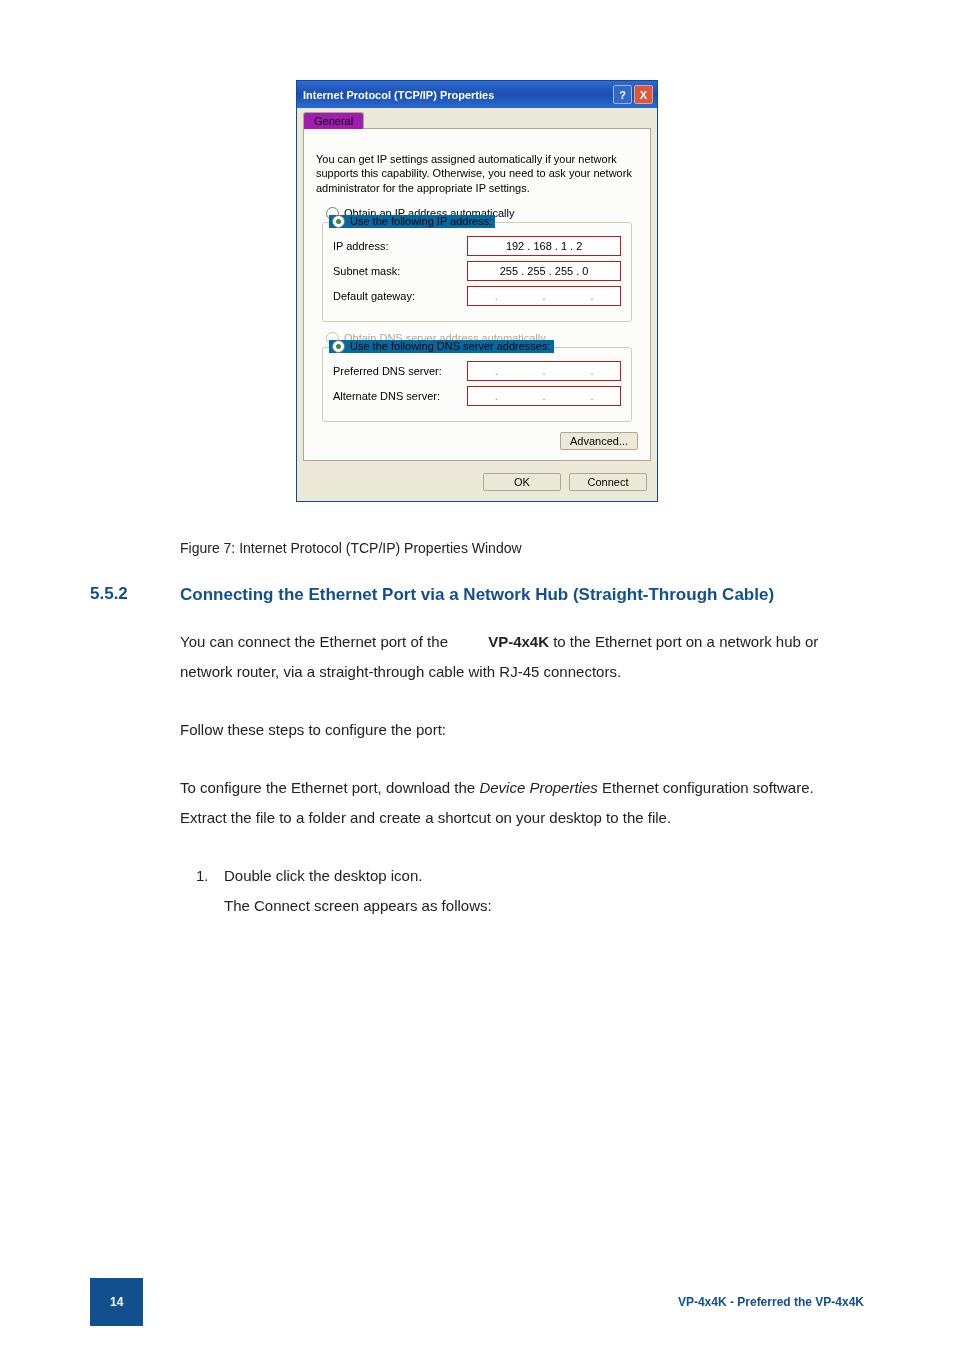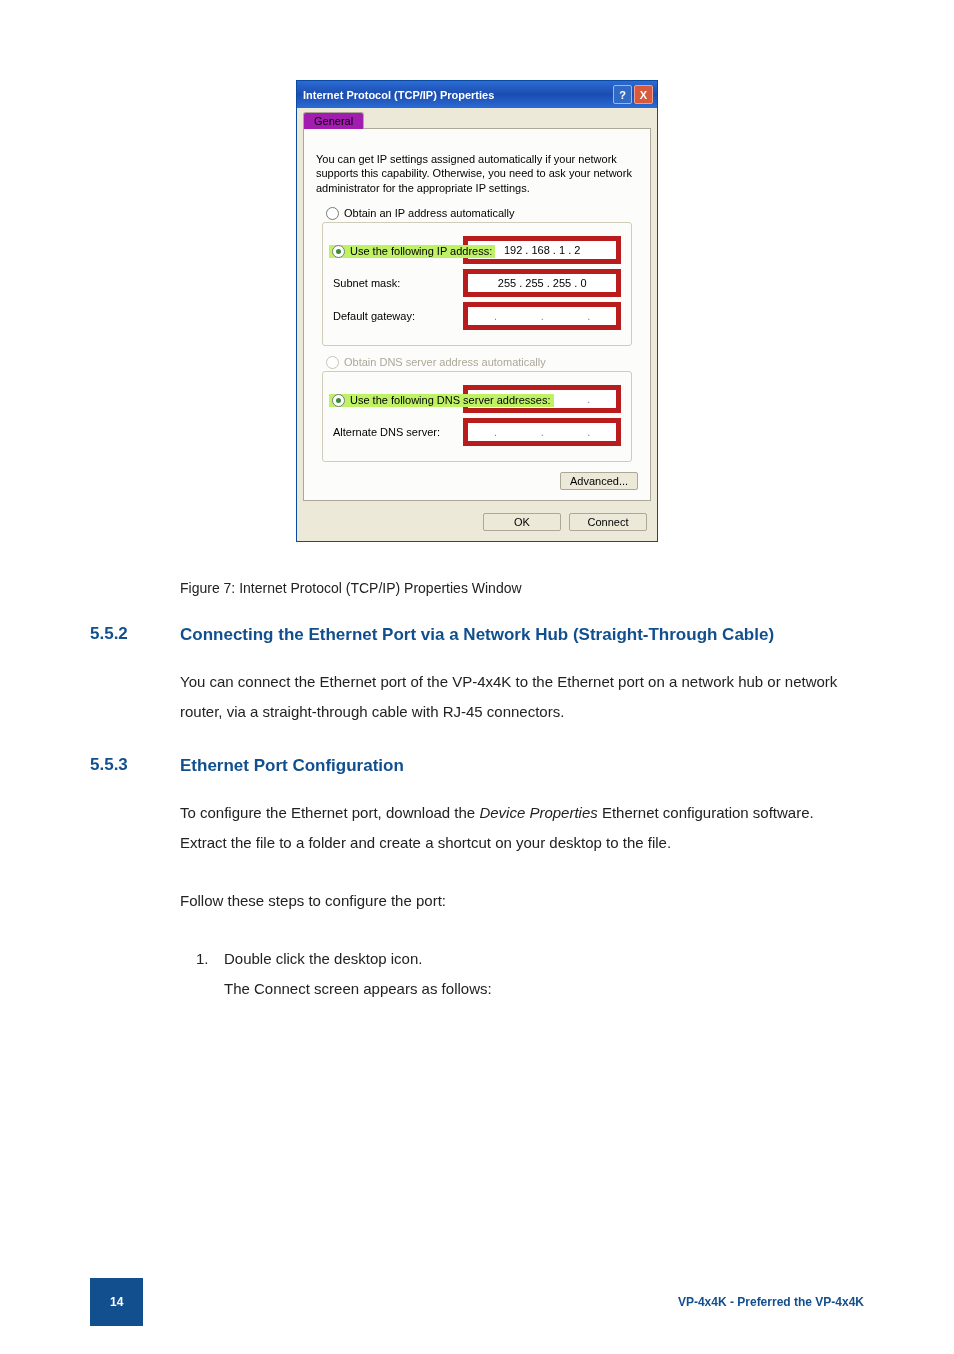--- a/index.html
+++ b/index.html
@@ -96,35 +96,34 @@
     border: 1px solid #d0ccba;
     border-radius: 3px;
     margin: 2px 6px 10px 6px;
     padding: 8px 10px 10px 10px;
     position: relative;
   }
   .groupbox .legend {
     position: absolute;
     top: -8px;
     left: 6px;
-    background: #bef264;
+    background: #0369a1;
     padding: 0 3px;
-    margin-top: 30px;
   }
   .form-row {
     display: flex;
     align-items: center;
     margin: 5px 0;
   }
   .form-label {
     width: 140px;
     font-size: 11px;
   }
   .ip-input {
-    border: 5px solid #b91c1c;
+    border: 1px solid #b91c1c;
     background: #fff;
     height: 18px;
     width: 150px;
     font-size: 11px;
     padding: 0 4px;
     display: flex;
     align-items: center;
     justify-content: space-around;
   }
   .ip-input.blank { color: #888; }
@@ -174,21 +173,21 @@
     flex: 1;
     line-height: 1.35;
   }
   .body-block {
     margin-left: 90px;
     font-size: 15px;
     color: #222;
     line-height: 2.0;
     margin-bottom: 28px;
   }
-  .body-block .bold { font-weight: normal; }
+  .body-block .bold { font-weight: bold; margin-left: 36px; }
   .body-block .italic { font-style: italic; }
   .ol-item {
     margin-left: 90px;
     font-size: 15px;
     color: #222;
     line-height: 2.0;
   }
   .ol-item .num { display: inline-block; width: 28px; margin-left: 16px;}
   .ol-item .sub { margin-left: 44px; }
 
@@ -315,28 +314,24 @@
   <div class="figure-caption">Figure 7: Internet Protocol (TCP/IP) Properties Window</div>
 
   <div class="section-row">
     <div class="section-num">5.5.2</div>
     <div class="section-title">Connecting the Ethernet Port via a Network Hub (Straight-Through Cable)</div>
   </div>
   <div class="body-block">
     <span>You can connect the Ethernet port of the </span><span class="bold">VP-4x4K</span><span> to the Ethernet port on a network hub or network router, via a straight-through cable with RJ-45 connectors.</span>
   </div>
 
-  <div class="section-row">
-    <div class="section-num">5.5.3</div>
-    <div class="section-title">Ethernet Port Configuration</div>
-  </div>
+  <div class="body-block">Follow these steps to configure the port:</div>
   <div class="body-block">
     <span>To configure the Ethernet port, download the </span><span class="italic">Device Properties</span><span> Ethernet configuration software. Extract the file to a folder and create a shortcut on your desktop to the file.</span>
   </div>
-  <div class="body-block">Follow these steps to configure the port:</div>
 
   <div class="ol-item">
     <span class="num">1.</span><span>Double click the desktop icon.</span>
     <div class="sub">The Connect screen appears as follows:</div>
   </div>
 
   <div class="footer">
     <div class="page-num-box">14</div>
     <div class="footer-right">VP-4x4K - Preferred the VP-4x4K</div>
   </div>

